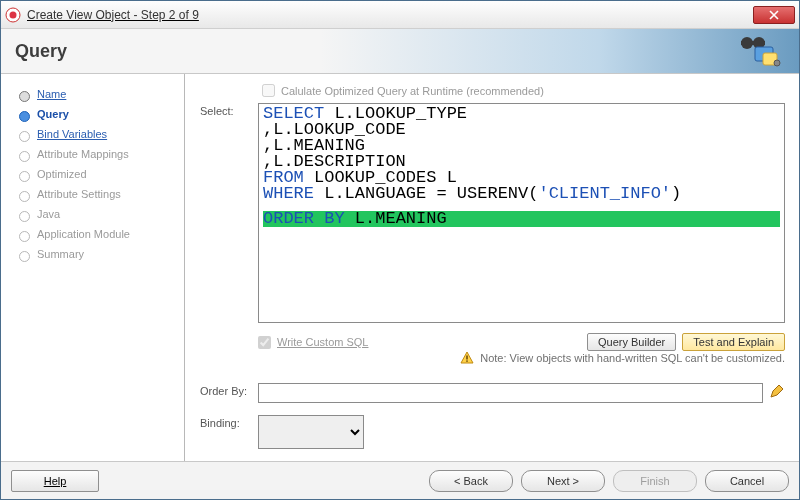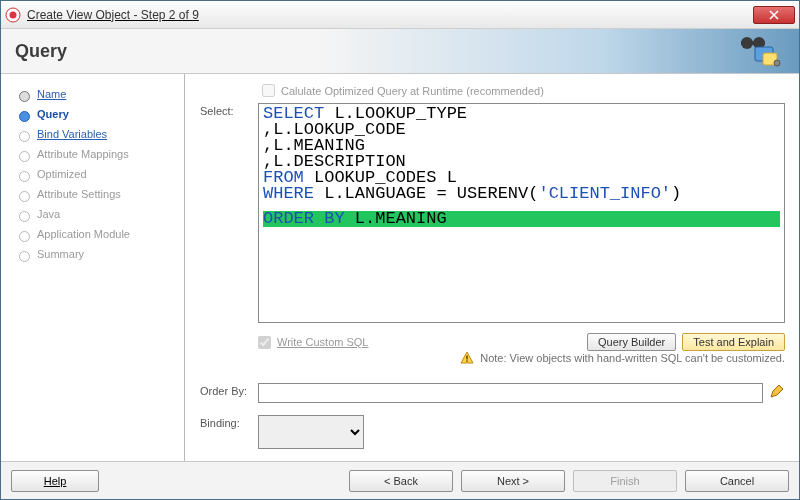--- a/index.html
+++ b/index.html
@@ -38,21 +38,21 @@
 .writerow .label{color:#9a9a9a; text-decoration:underline; margin-right:auto;}
 .btn { background:linear-gradient(#fdfdfd,#e6e6e6); border:1px solid #8f8f8f; border-radius:2px; padding:2px 10px; font-size:11px; color:#333; margin-left:6px; }
 .btn.highlight { background:linear-gradient(#fff8d6,#ffe8a0); border-color:#caa23a; }
 .noterow { display:flex; align-items:center; margin-left:58px; margin-top:0; color:#707070;justify-content:flex-end; }
 .noterow svg { margin-right:6px; }
 .orderinput { flex:1; border:1px solid #8a8a8a; height:20px; padding:0 4px; font-size:11px; }
 .pencil { width:16px; height:16px; margin-left:6px; }
 select.binding { border:1px solid #8a8a8a; height:20px; font-size:11px; padding: 16px 2px; }
 .footer { height: 38px; border-top:1px solid #c8c8c8; display:flex; align-items:center; padding: 0 10px; background:#f3f3f3; }
 .footer .spacer{flex:1;}
-.fbtn { width:104px; height:22px; background:linear-gradient(#fdfdfd,#e6e6e6); border:1px solid #8f8f8f; border-radius:2px; font-size:11px; color:#333; display:flex; align-items:center; justify-content:center; margin-left:8px; }
+.fbtn { width:84px; height:22px; background:linear-gradient(#fdfdfd,#e6e6e6); border:1px solid #8f8f8f; border-radius:10px; font-size:11px; color:#333; display:flex; align-items:center; justify-content:center; margin-left:8px; }
 .fbtn.disabled { color:#9e9e9e; border-color:#bfbfbf; background:#eee; }
 .help-btn { width:88px; height:22px; background:linear-gradient(#fdfdfd,#e6e6e6); border:1px solid #8f8f8f; border-radius:2px; font-size:11px; text-decoration:underline; display:flex; align-items:center; justify-content:center; }
 </style>
 </head>
 <body>
 
 <div class="window">
 
   <div class="titlebar">
     <svg class="titlebar-icon" viewBox="0 0 16 16">

